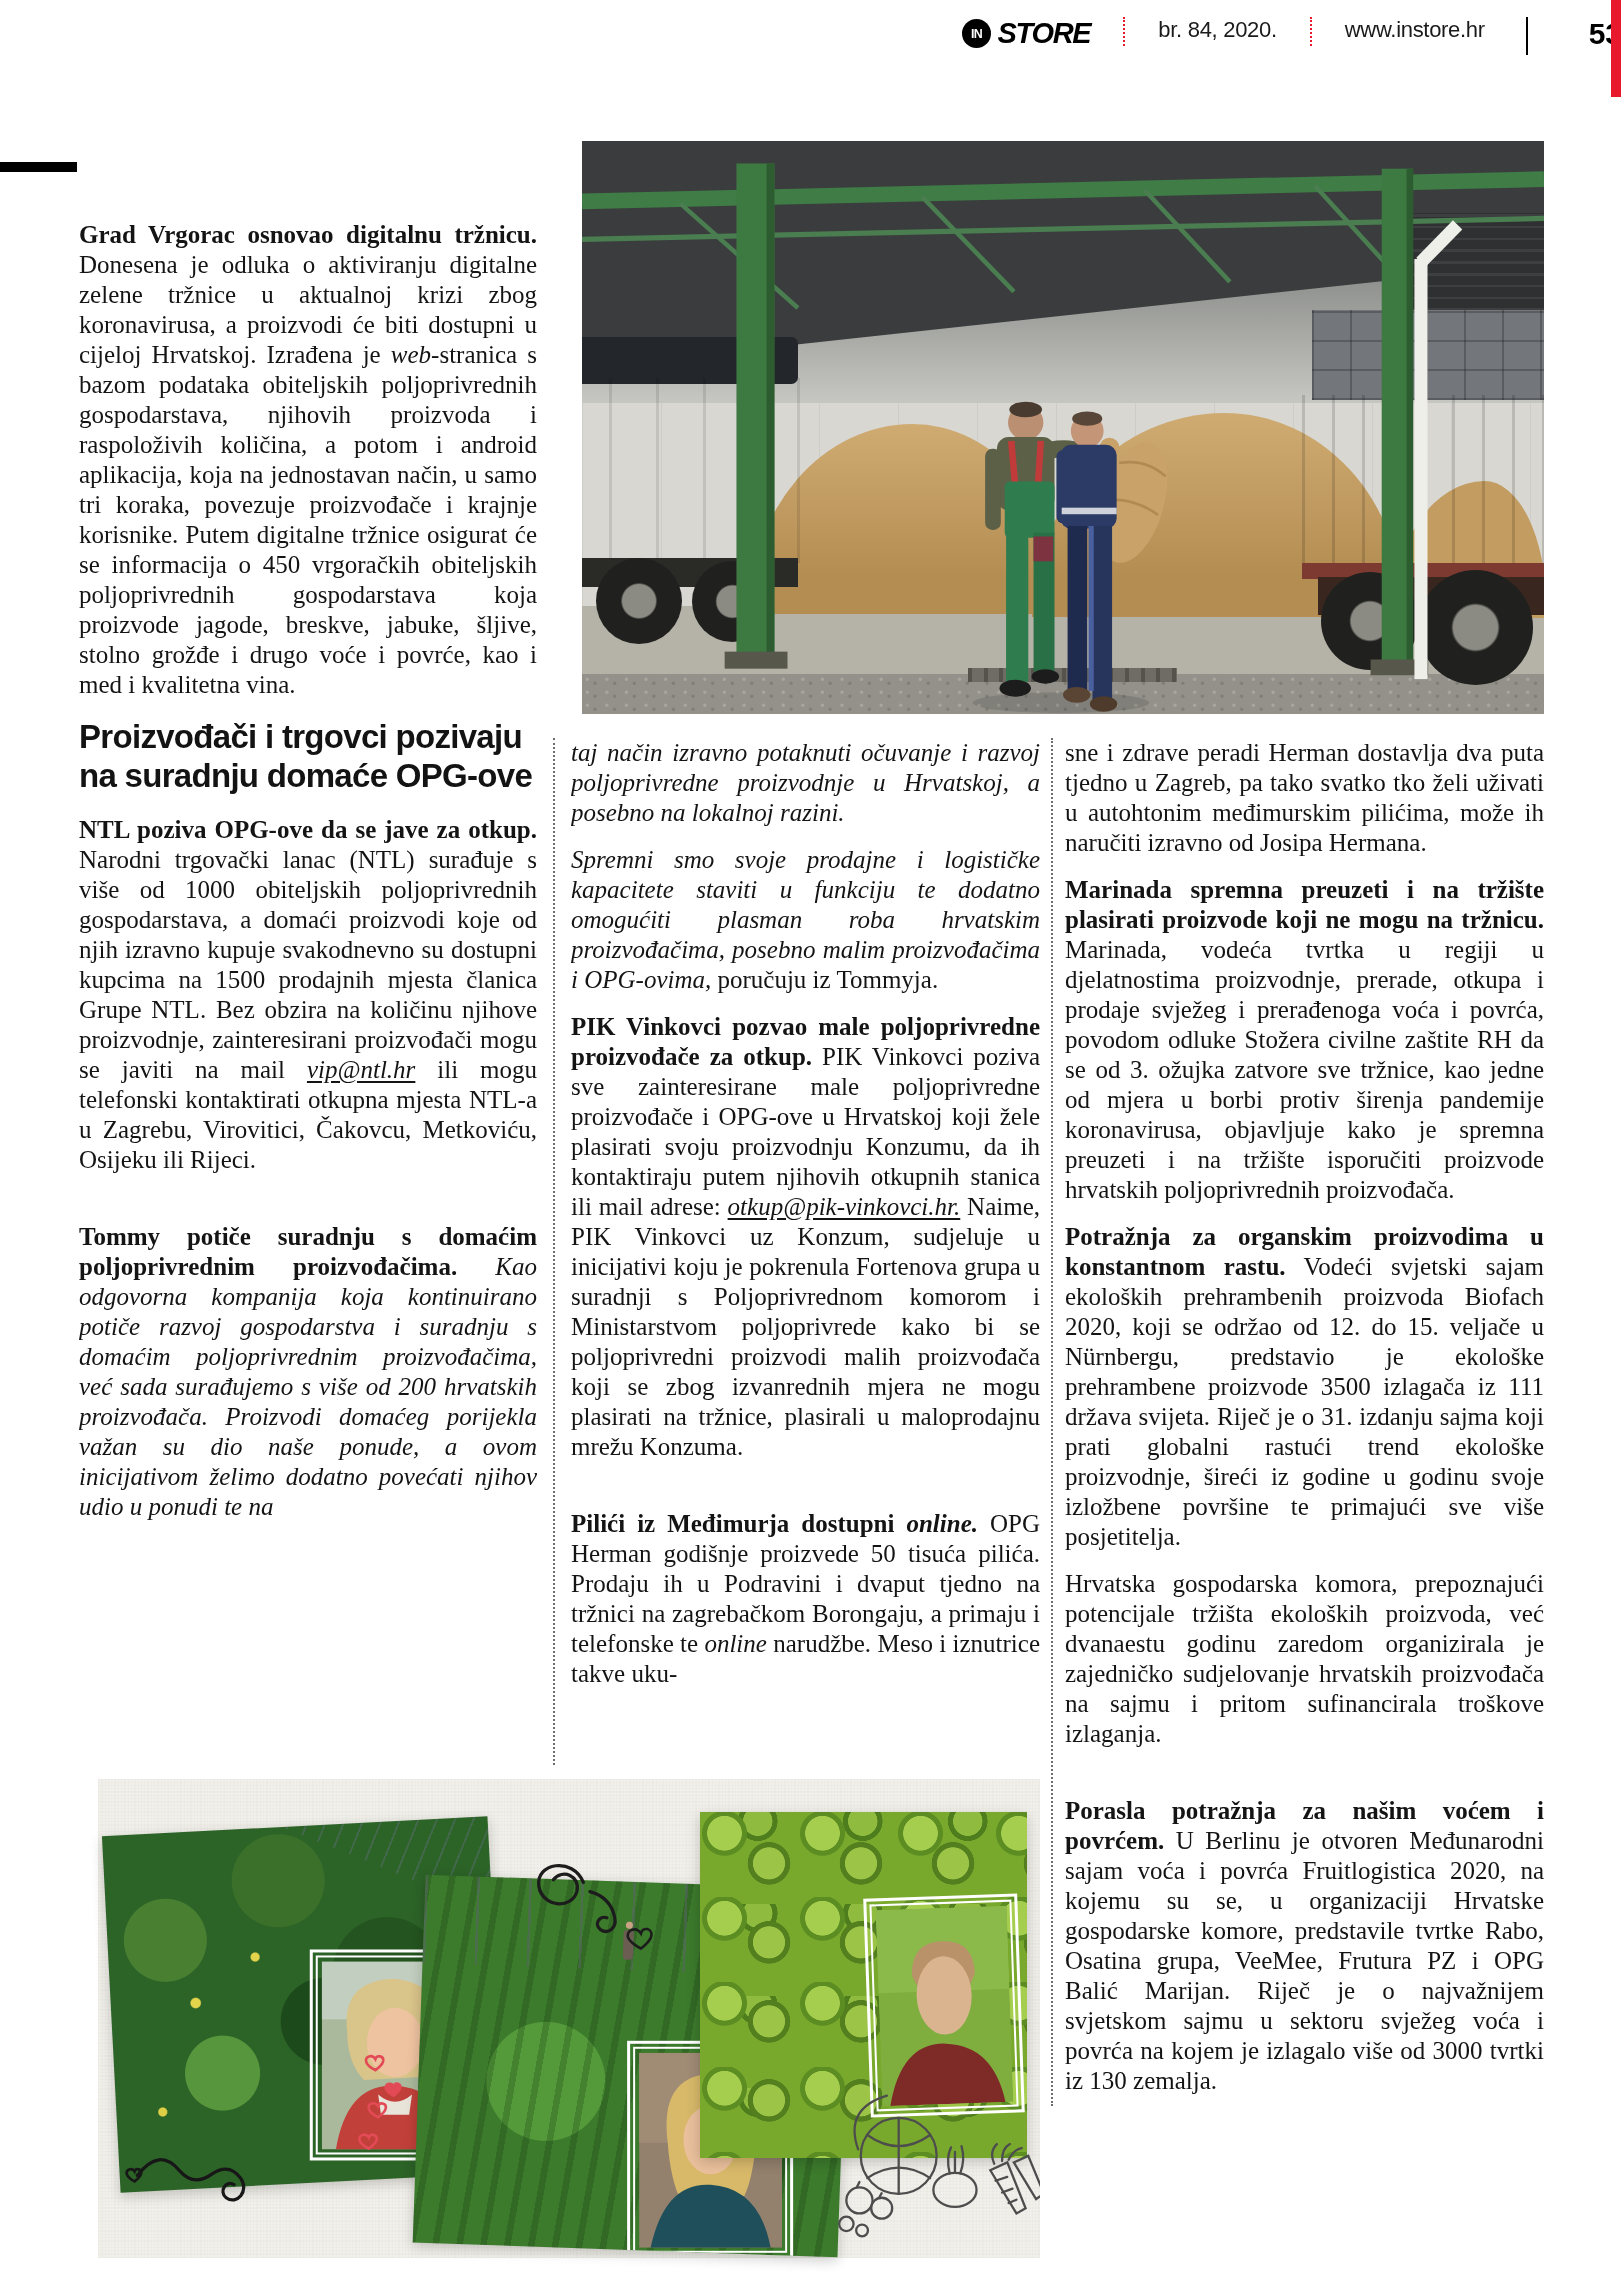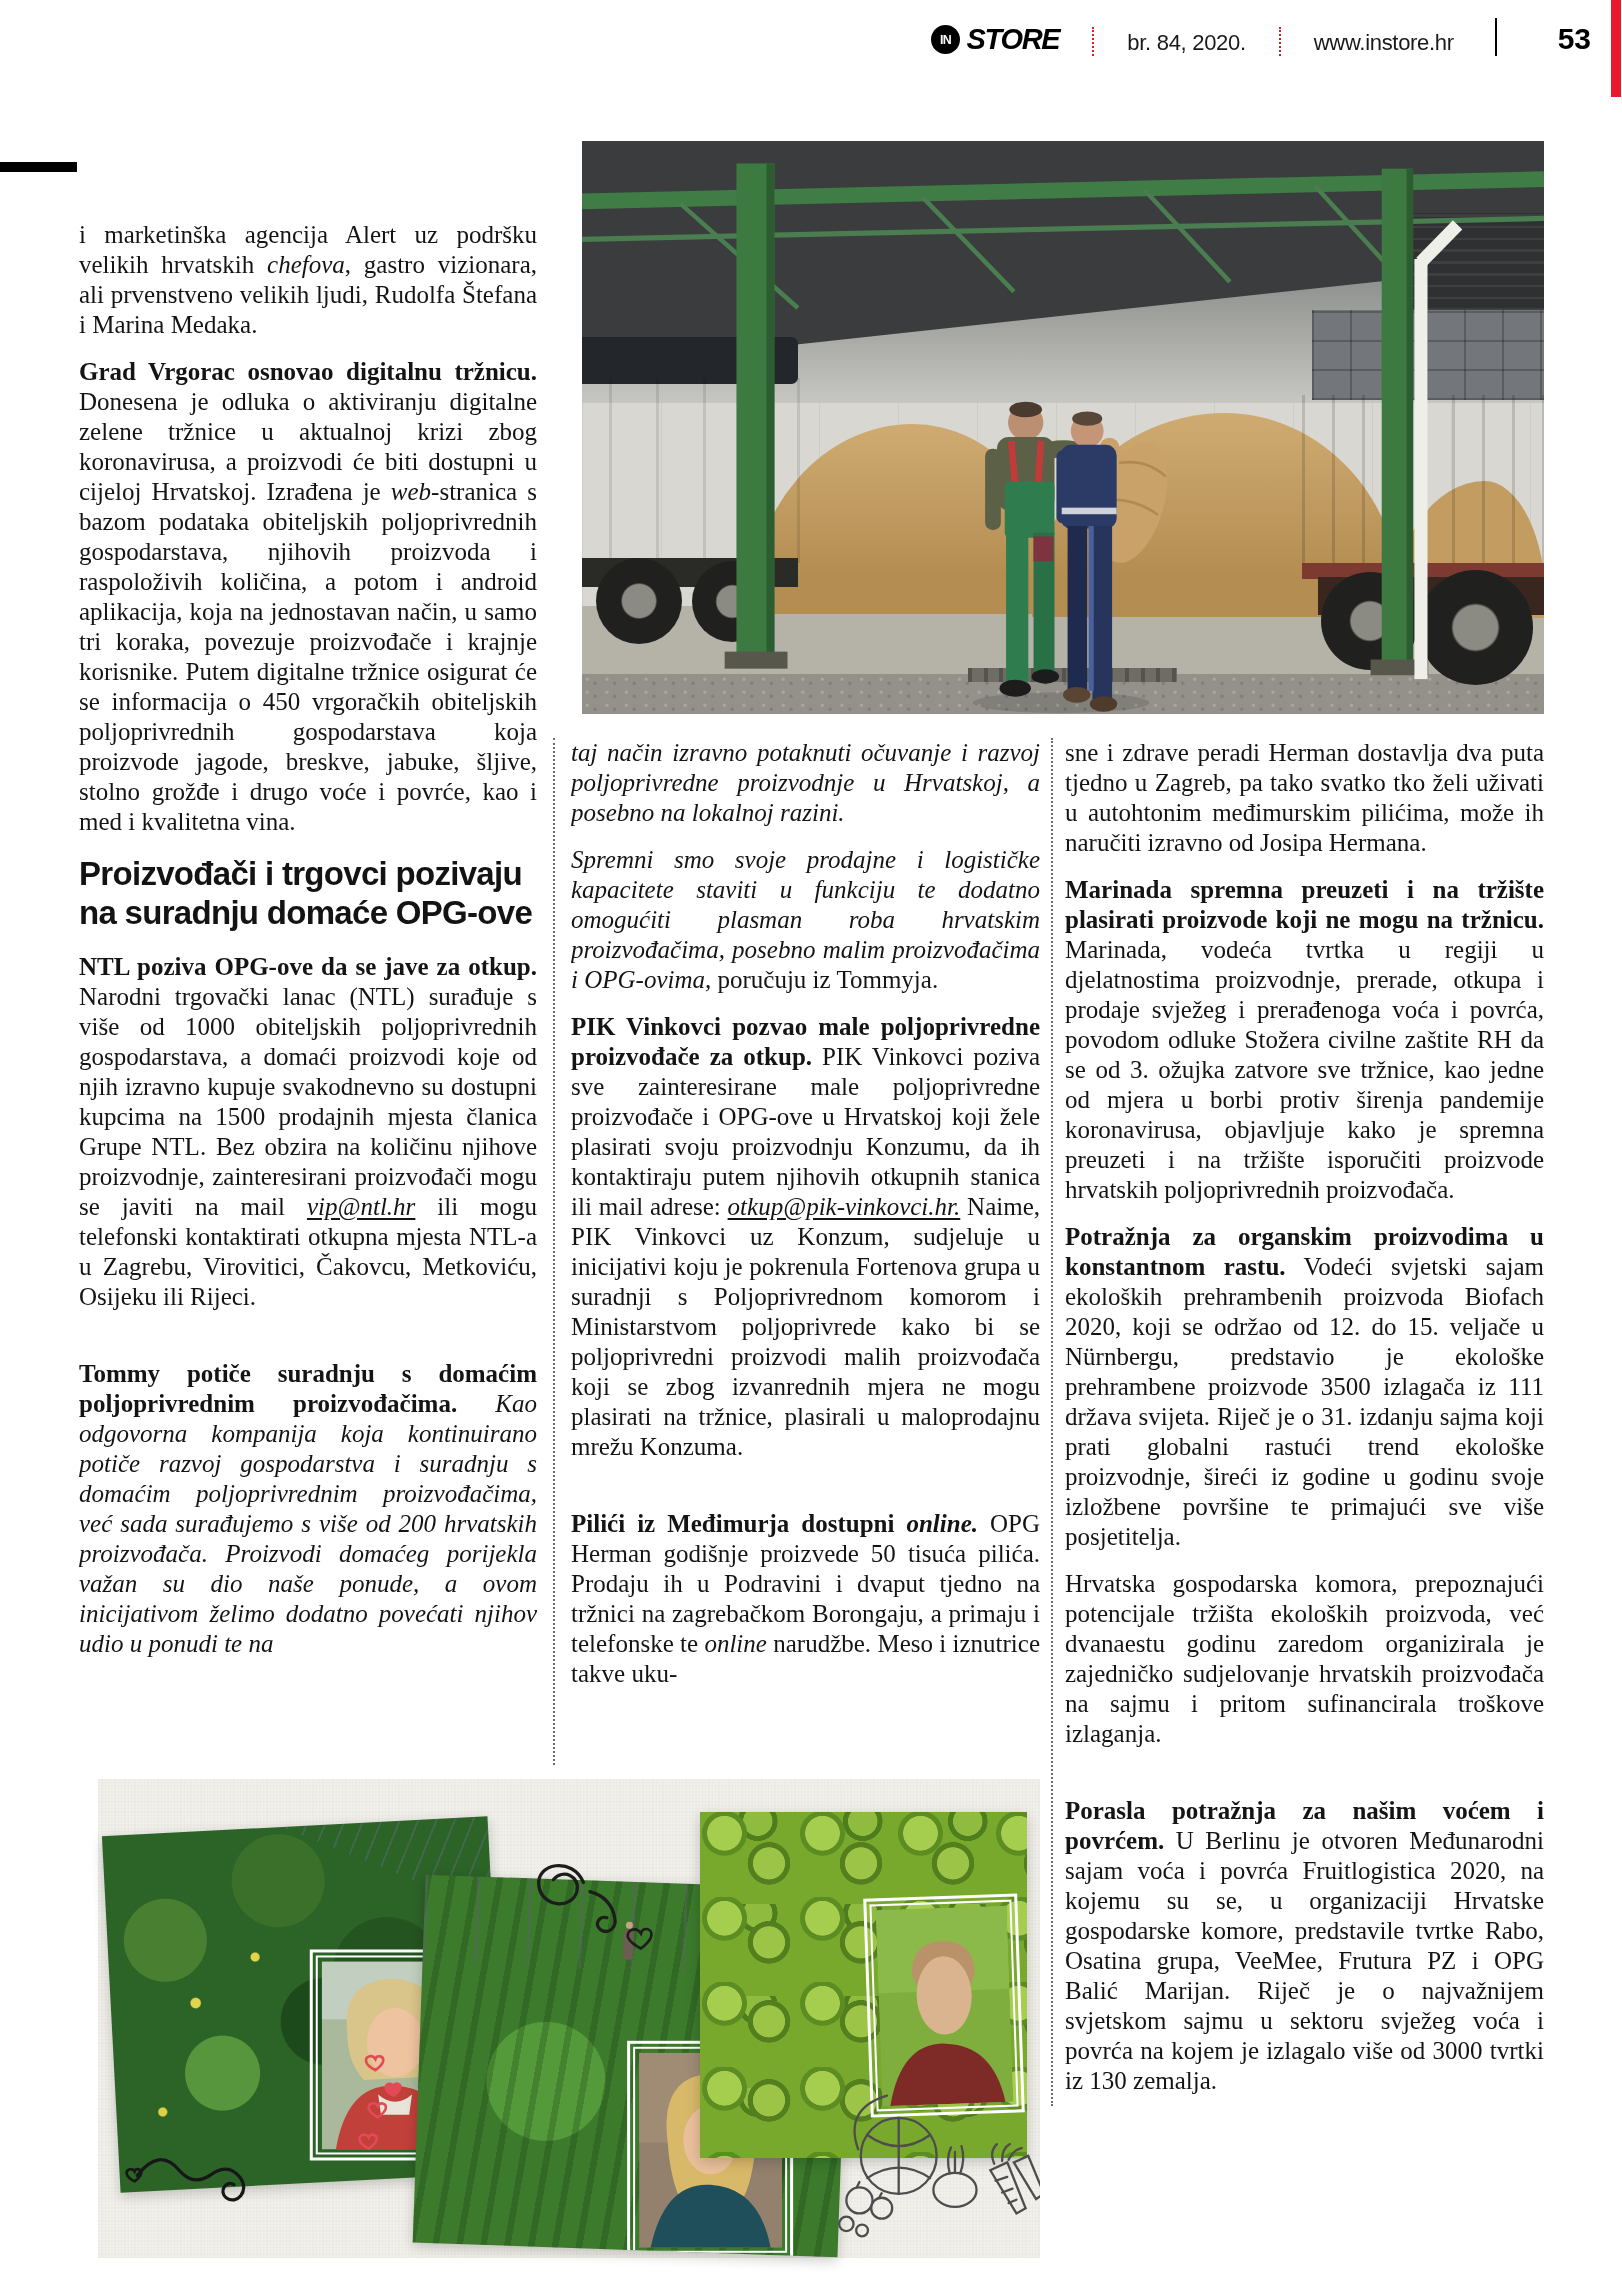--- a/index.html
+++ b/index.html
@@ -1,19 +1,19 @@
 <!DOCTYPE html>
 <html style="font-size:10.5px"><head>
 <meta charset="utf-8">
 <style>
   html,body{margin:0;padding:0;background:#ffffff;}
   body{width:1623px;height:2295px;position:relative;font-family:"Liberation Serif",serif;color:#141414;overflow:hidden;}
 
   
-  .header{position:absolute;top:17px;right:32px;display:flex;align-items:flex-end;gap:33px;height:39px;}
+  .header{position:absolute;top:17px;right:1px;display:flex;align-items:flex-start;gap:33px;height:39px;}
   .logo{display:flex;align-items:center;gap:6.5px;}
   .logo-circle{width:29px;height:29px;border-radius:50%;background:#000;color:#fff;display:flex;align-items:center;justify-content:center;
     font-family:"Liberation Sans",sans-serif;font-weight:bold;font-size:12.4px;letter-spacing:-0.7px;}
   .logo-store{font-family:"Liberation Sans",sans-serif;font-weight:900;font-size:29px;letter-spacing:-1.3px;color:#000;font-style:italic;}
   .dotted-div{height:29px;width:0;border-left:2.6px dotted #e8192c;}
   .hmeta{font-family:"Liberation Sans",sans-serif;font-size:22px;letter-spacing:-0.3px;color:#1a1a1a;}
   .page-divider{width:2px;height:38px;background:#000;margin:0 7.9px;}
   .page-num{font-family:"Liberation Sans",sans-serif;font-weight:900;font-size:30px;color:#000;margin-left:20px;}
   .corner-bar{position:absolute;left:1611px;top:0;width:9.8px;height:97px;background:#e8192c;}
   .left-bar{position:absolute;left:0;top:162px;width:77px;height:9.8px;background:#000;}
@@ -232,21 +232,20 @@
         <rect x="742" y="588" width="30" height="252" fill="#1f2a4f"></rect>
         <rect x="780" y="588" width="30" height="266" fill="#27345c"></rect>
         <rect x="774" y="588" width="8" height="252" fill="#4a5f9e"></rect>
         <ellipse cx="756" cy="846" rx="21" ry="12" fill="#5a4534"></ellipse>
         <ellipse cx="797" cy="860" rx="21" ry="12" fill="#4e3b2c"></ellipse>
       </g>
     </svg>
   </div>
 
   <div class="col col1">
-    <p class="para"><span>i marketinška agencija Alert uz podršku velikih hrvatskih </span><span class="i">chefova</span><span>, gastro vizionara, ali prvenstveno velikih ljudi, Rudolfa Štefana i Marina Medaka.</span></p>
     <p class="para"><span class="b">Grad Vrgorac osnovao digitalnu tržnicu.</span><span> Donesena je odluka o aktiviranju digitalne zelene tržnice u aktualnoj krizi zbog koronavirusa, a proizvodi će biti dostupni u cijeloj Hrvatskoj. Izrađena je </span><span class="i">web</span><span>-stranica s bazom podataka obiteljskih poljoprivrednih gospodarstava, njihovih proizvoda i raspoloživih količina, a potom i android aplikacija, koja na jednostavan način, u samo tri koraka, povezuje proizvođače i krajnje korisnike. Putem digitalne tržnice osigurat će se informacija o 450 vrgoračkih obiteljskih poljoprivrednih gospodarstava koja proizvode jagode, breskve, jabuke, šljive, stolno grožđe i drugo voće i povrće, kao i med i kvalitetna vina.</span></p>
     <h2 class="section-heading">Proizvođači i trgovci pozivaju na suradnju domaće OPG-ove</h2>
     <p class="para"><span class="b">NTL poziva OPG-ove da se jave za otkup.</span><span> Narodni trgovački lanac (NTL) surađuje s više od 1000 obiteljskih poljoprivrednih gospodarstava, a domaći proizvodi koje od njih izravno kupuje svakodnevno su dostupni kupcima na 1500 prodajnih mjesta članica Grupe NTL. Bez obzira na količinu njihove proizvodnje, zainteresirani proizvođači mogu se javiti na mail </span><span class="i u">vip@ntl.hr</span><span> ili mogu telefonski kontaktirati otkupna mjesta NTL-a u Zagrebu, Virovitici, Čakovcu, Metkoviću, Osijeku ili Rijeci.</span></p>
     <p class="para"><span class="b">Tommy potiče suradnju s domaćim poljoprivrednim proizvođačima.</span><span class="i"> Kao odgovorna kompanija koja kontinuirano potiče razvoj gospodarstva i suradnju s domaćim poljoprivrednim proizvođačima, već sada surađujemo s više od 200 hrvatskih proizvođača. Proizvodi domaćeg porijekla važan su dio naše ponude, a ovom inicijativom želimo dodatno povećati njihov udio u ponudi te na</span></p>
   </div>
 
   <div class="vsep vsep1"></div>
 
   <div class="col col2">
     <p class="para i">taj način izravno potaknuti očuvanje i razvoj poljoprivredne proizvodnje u Hrvatskoj, a posebno na lokalnoj razini.</p>

